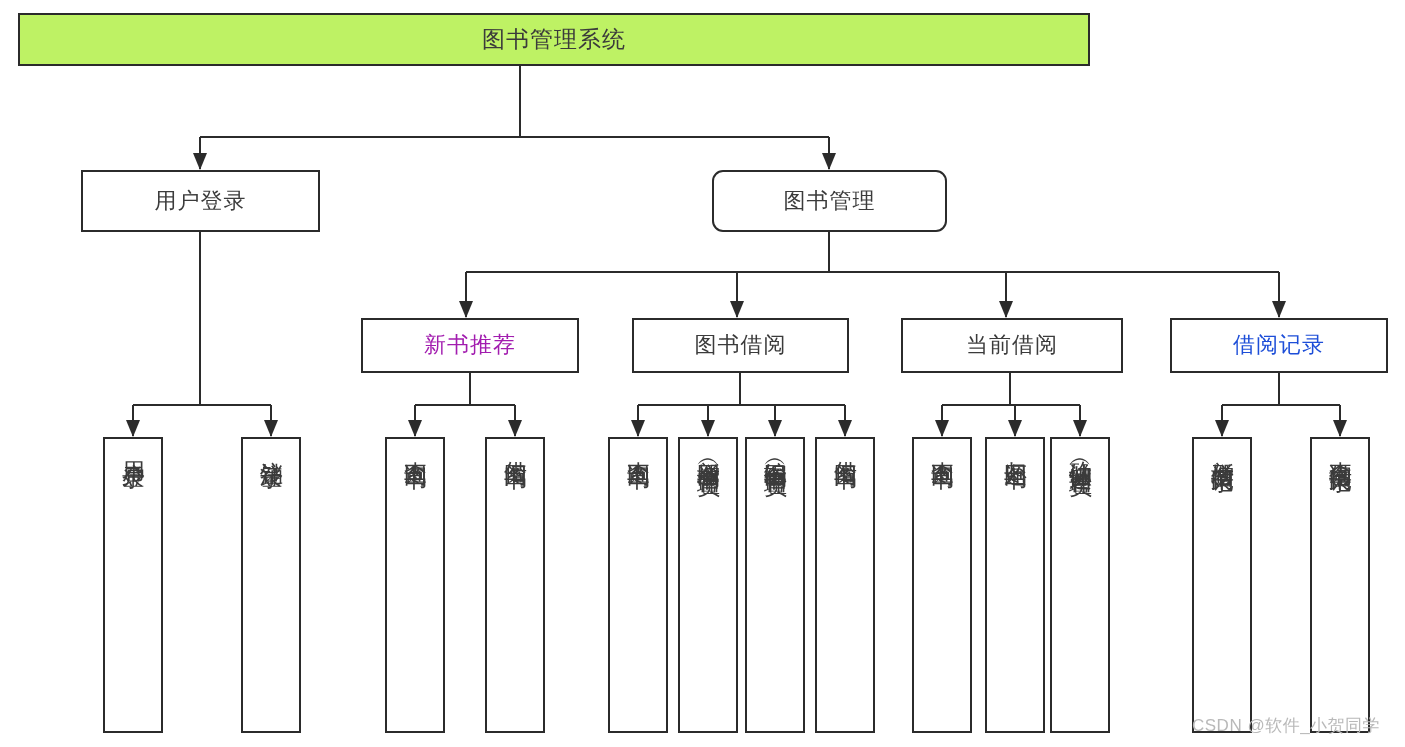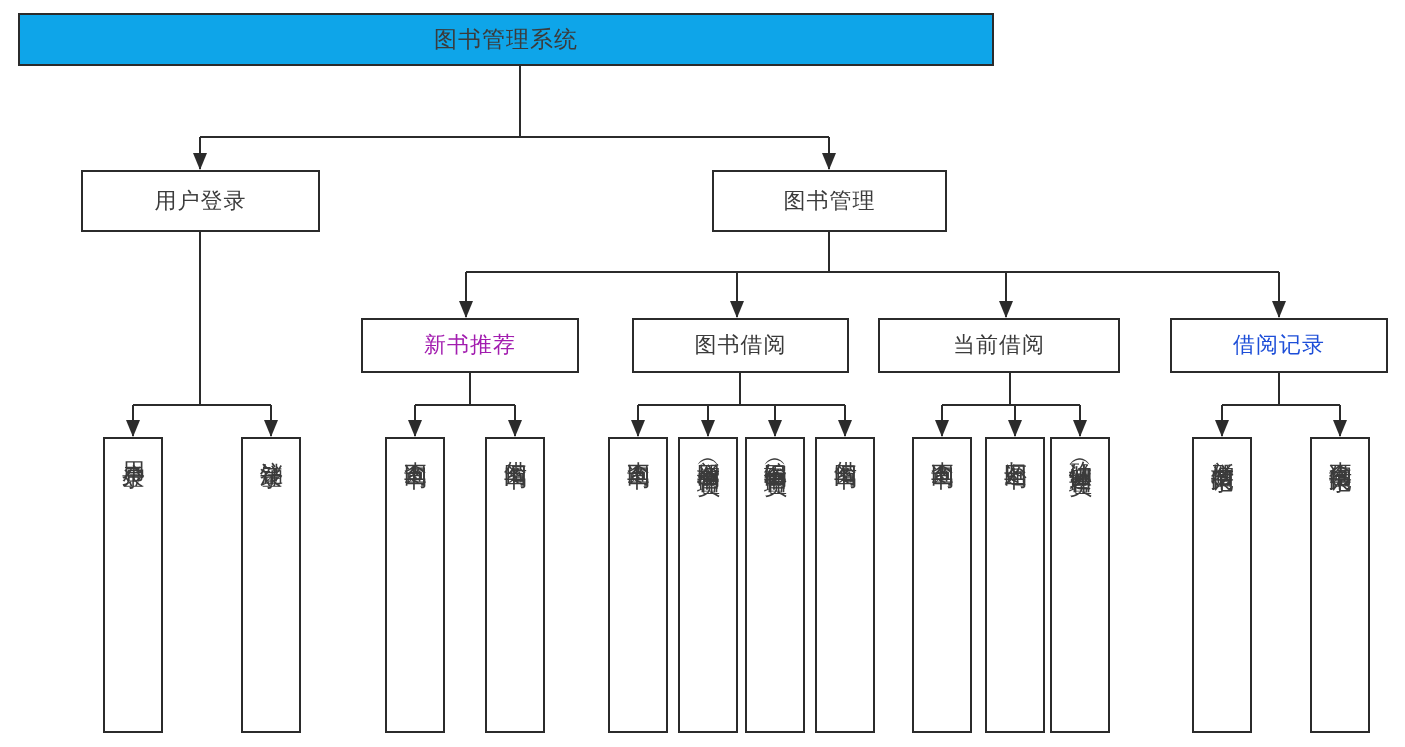--- a/index.html
+++ b/index.html
@@ -109,36 +109,36 @@
       <g></g>
       <line x1="1279" y1="373" x2="1279" y2="405" stroke="#2b2b2b" stroke-width="2.4" shape-rendering="crispEdges"></line>
       <line x1="1222" y1="405" x2="1340" y2="405" stroke="#2b2b2b" stroke-width="2.4" shape-rendering="crispEdges"></line>
       <line x1="1222" y1="405" x2="1222" y2="436" stroke="#2b2b2b" stroke-width="2.4" shape-rendering="crispEdges"></line>
       <polygon points="1215,420 1229,420 1222,437" fill="#2b2b2b"></polygon>
       <line x1="1340" y1="405" x2="1340" y2="436" stroke="#2b2b2b" stroke-width="2.4" shape-rendering="crispEdges"></line>
       <polygon points="1333,420 1347,420 1340,437" fill="#2b2b2b"></polygon>
     </svg>
 
   <div id="nodes-layer">
-      <div class="node horiz" id="root-node" style="left: 18px; top: 13px; width: 976px; height: 53px; border-color: rgb(43, 43, 43); background: #0ea5e9;">
+      <div class="node horiz" id="root-node" style="left: 18px; top: 13px; width: 1072px; height: 53px; border-color: rgb(43, 43, 43); background: #bef264;">
         <span class="node-label" style="color: rgb(59, 59, 59);">图书管理系统</span>
       </div>
       <div class="node horiz" style="left: 81px; top: 170px; width: 239px; height: 62px; border-color: rgb(43, 43, 43); background: rgb(255, 255, 255);">
         <span class="node-label" style="color: rgb(59, 59, 59);">用户登录</span>
       </div>
-      <div class="node horiz" style="left: 712px; top: 170px; width: 235px; height: 62px; border-color: rgb(43, 43, 43); background: rgb(255, 255, 255);">
+      <div class="node horiz" style="left: 712px; top: 170px; width: 235px; height: 62px; border-color: rgb(43, 43, 43); background: rgb(255, 255, 255); border-radius: 11px;">
         <span class="node-label" style="color: rgb(59, 59, 59);">图书管理</span>
       </div>
       <div class="node horiz" style="left: 361px; top: 318px; width: 218px; height: 55px; border-color: rgb(43, 43, 43); background: rgb(255, 255, 255);">
         <span class="node-label" style="color: #a21caf;">新书推荐</span>
       </div>
       <div class="node horiz" style="left: 632px; top: 318px; width: 217px; height: 55px; border-color: rgb(43, 43, 43); background: rgb(255, 255, 255); text-align: center;">
         <span class="node-label" style="color: rgb(59, 59, 59);">图书借阅</span>
       </div>
-      <div class="node horiz" style="left: 878px; top: 318px; width: 242px; height: 55px; border-color: rgb(43, 43, 43); background: rgb(255, 255, 255);">
+      <div class="node horiz" style="left: 901px; top: 318px; width: 222px; height: 55px; border-color: rgb(43, 43, 43); background: rgb(255, 255, 255);">
         <span class="node-label" style="color: rgb(59, 59, 59);">当前借阅</span>
       </div>
       <div class="node horiz" style="left: 1170px; top: 318px; width: 218px; height: 55px; border-color: rgb(43, 43, 43); background: rgb(255, 255, 255);">
         <span class="node-label" style="color: #1d4ed8;">借阅记录</span>
       </div>
       <div class="node vert" style="left: 103px; top: 437px; width: 60px; height: 296px; border-color: rgb(43, 43, 43); background: rgb(255, 255, 255);">
         <span class="node-label" style="color: rgb(59, 59, 59);">用户登录</span>
       </div>
       <div class="node vert" style="left: 241px; top: 437px; width: 60px; height: 296px; border-color: rgb(43, 43, 43); background: rgb(255, 255, 255);">
         <span class="node-label" style="color: rgb(59, 59, 59);">注销登录</span>
@@ -171,14 +171,15 @@
         <span class="node-label" style="color: rgb(59, 59, 59);">确认归还（管理员）</span>
       </div>
       <div class="node vert" style="left: 1192px; top: 437px; width: 60px; height: 296px; border-color: rgb(43, 43, 43); background: rgb(255, 255, 255);">
         <span class="node-label" style="color: rgb(59, 59, 59);">新增借阅记录</span>
       </div>
       <div class="node vert" style="left: 1310px; top: 437px; width: 60px; height: 296px; border-color: rgb(43, 43, 43); background: rgb(255, 255, 255);">
         <span class="node-label" style="color: rgb(59, 59, 59);">查询借阅记录</span>
       </div>
     </div>
 
+  <div id="watermark" style="left: 1192px; top: 714px; color: rgb(185, 185, 185);">CSDN @软件_小贺同学</div>
 
 </div>
 
 </body></html>

